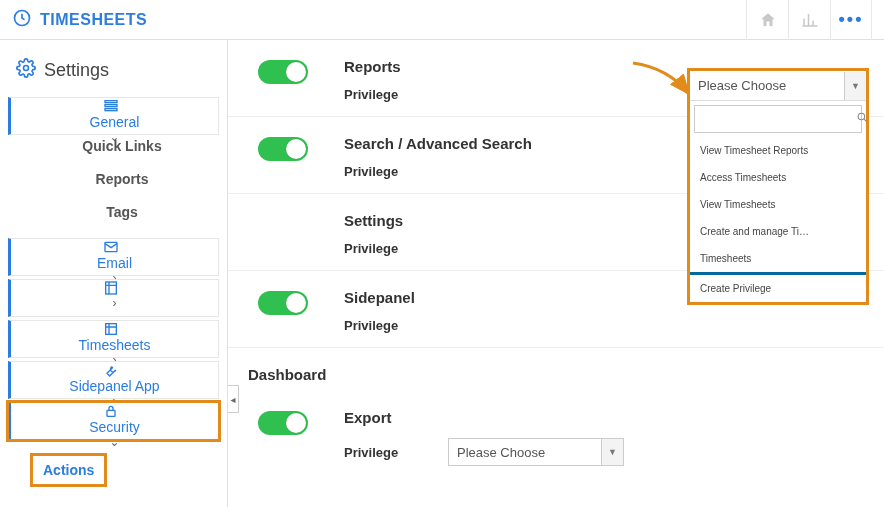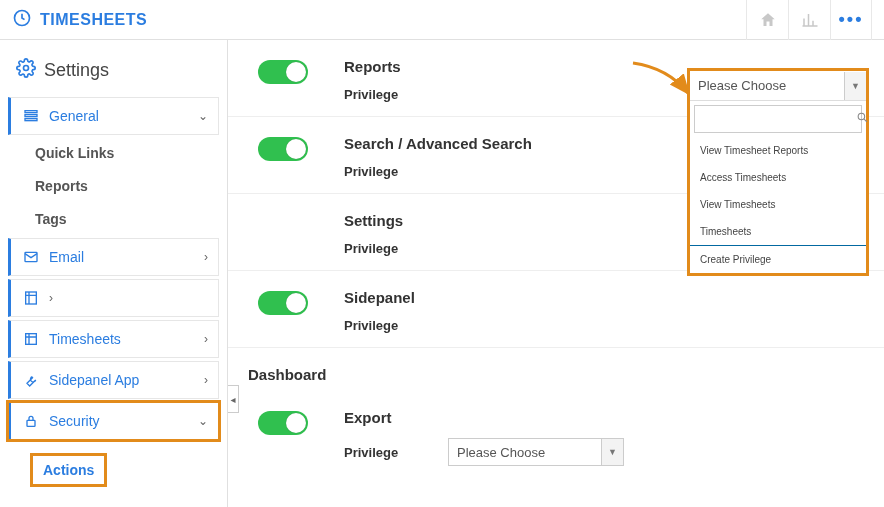--- a/index.html
+++ b/index.html
@@ -64,20 +64,21 @@
     display:flex; align-items:center;
     height:38px;
     padding: 0 10px 0 10px;
     border: 1px solid #e6e6e6;
     border-left: 3px solid #2b7de0;
     margin-bottom: 3px;
     color:#2b7de0;
     cursor:pointer;
     position:relative;
     background:#fff;
+    flex-direction:column;
   }
   .side-item.sub {
     border:none; border-left: 3px solid transparent;
     color:#555; font-weight:600;
     height:30px; padding-left: 24px;
     background:transparent;
   }
   .side-item .icon-slot {
     width:20px; display:flex; align-items:center; justify-content:center;
     margin-right:8px; color:#2b7de0;
@@ -165,21 +166,21 @@
     display:flex; align-items:center; height:28px; border:1px solid #ccc;
     margin:4px; padding:0 6px;
   }
   .dropdown-search input {
     flex:1; border:none; outline:none; font-size:12px; background:transparent;
   }
   .dropdown-option {
     padding:8px 10px; font-size:10px; color:#444; cursor:pointer;
     white-space:nowrap; overflow:hidden; text-overflow:ellipsis;
   }
-  .dropdown-sep { border-top:1px solid #0369a1; }
+  .dropdown-sep { border-top:3px solid #0369a1; }
   
   .arrow-svg {
     position:absolute; left:400px; top:18px; width:80px; height:50px; z-index:60;
     pointer-events:none;
   }
 </style>
 </head>
 <body>
 
 <div class="header">
@@ -386,20 +387,21 @@
         <span>
           <svg width="13" height="13" viewBox="0 0 24 24" fill="none" stroke="#888" stroke-width="2">
               <circle cx="10" cy="10" r="6"></circle>
               <path d="M20 20l-5-5"></path>
             </svg>
         </span>
       </div>
       <div class="dropdown-option">View Timesheet Reports</div>
       <div class="dropdown-option">Access Timesheets</div>
       <div class="dropdown-option">View Timesheets</div>
+      <div class="dropdown-option">Create and manage Ti…</div>
       <div class="dropdown-option">Timesheets</div>
       <div class="dropdown-option dropdown-sep">Create Privilege</div>
     </div>
 
     <svg class="arrow-svg" viewBox="0 0 80 50">
       <defs>
         <marker id="ah" markerWidth="8" markerHeight="8" refX="6" refY="3" orient="auto">
           <path d="M0,0 L7,3 L0,6 Z" fill="#e28b1b"></path>
         </marker>
       </defs>

